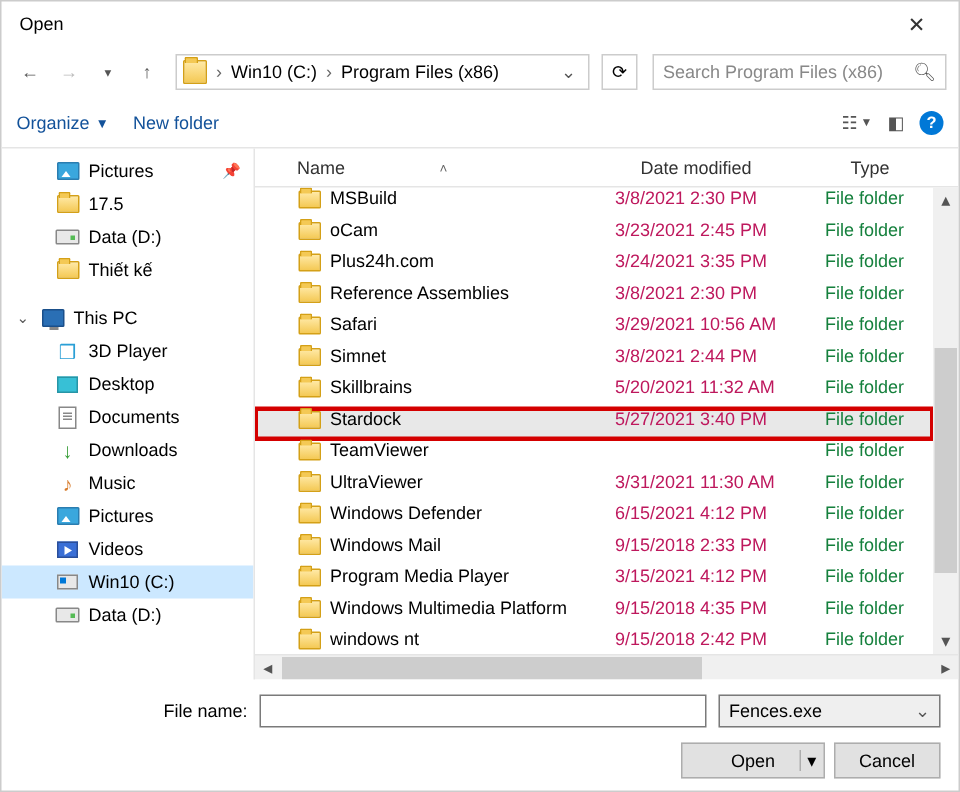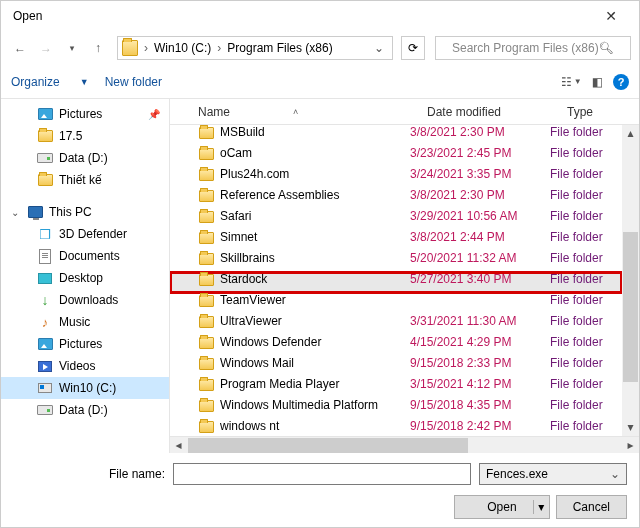--- a/index.html
+++ b/index.html
@@ -12,25 +12,25 @@
 .navbar { height: 34px; display: flex; align-items: center; padding: 0 8px; gap: 4px; }
 .nav-btn { width: 22px; height: 22px; display: flex; align-items: center; justify-content: center; color: #555; }
 .nav-btn.disabled { color: #bbb; }
 .addr-bar { flex: 1; height: 24px; border: 1px solid #ccc; display: flex; align-items: center; padding: 0 4px; margin: 0 4px; background: #fff; }
 .addr-folder-icon { width: 16px; height: 16px; background: linear-gradient(#ffe9a6,#f4c955); border: 1px solid #d4a017; border-radius: 1px; margin-right: 4px; position: relative; }
 .addr-folder-icon::before { content:""; position:absolute; top:-3px; left:0; width:7px; height:3px; background:#f4c955; border:1px solid #d4a017; border-bottom:none; border-radius:1px 1px 0 0;}
 .crumb { padding: 0 4px; white-space: nowrap; }
 .crumb-sep { color: #666; padding: 0 2px; }
 .addr-dd { margin-left: auto; padding: 0 4px; color: #555; }
 .refresh-btn { width: 24px; height: 24px; border: 1px solid #ccc; display: flex; align-items: center; justify-content: center; margin-right: 6px; }
-.search-box { width: 196px; height: 24px; border: 1px solid #ccc; display: flex; align-items: center; padding: 0 16px; color: #888; }
+.search-box { width: 196px; height: 24px; border: 1px solid #ccc; display: flex; align-items: center; padding: 0 6px; color: #888; }
 .search-box .sicon { margin-left: auto; color: #555; }
 
 .toolbar { height: 34px; display: flex; align-items: center; padding: 0 10px; gap: 16px; border-bottom: 1px solid #e5e5e5; }
-.tool-link { color: #13529a; display: flex; align-items: center; gap: 20px; }
+.tool-link { color: #13529a; display: flex; align-items: center; gap: 4px; }
 .tool-right { margin-left: auto; display: flex; align-items: center; gap: 10px; }
 .view-btn { display:flex; align-items:center; gap:2px; color:#555; }
 .help-icon { width:16px; height:16px; border-radius:50%; background:#0078d7; color:#fff; display:flex; align-items:center; justify-content:center; font-weight:bold; font-size:11px;}
 
 .body-area { display: flex; height: 354px; }
 .sidebar { width: 168px; overflow: hidden; padding: 4px 0; }
 .sb-item { display: flex; align-items: center; height: 22px; padding-left: 22px; gap: 6px; white-space: nowrap; cursor: default; }
 .sb-item.indent { padding-left: 36px; }
 .sb-item.selected { background: #cce8ff; }
 .sb-item .pin { margin-left: auto; margin-right: 8px; color: #666; font-size: 10px; }
@@ -65,21 +65,21 @@
 .fp-header .col { color: #333; }
 .col-name { flex:1; min-width:0; display:flex; align-items:center; gap:3px;}
 .col-date { width: 140px; }
 .col-type { width: 72px; }
 .sort-ind { font-size:9px; color:#666; margin-left:60px;}
 .row { display:flex; align-items:flex-start; height:21px; padding-left: 10px; cursor:default; }
 .row.highlighted { outline: 3px solid #d40000; outline-offset:-2px; background:#e8e8e8;}
 .row .ico { margin-right: 6px; margin-left: 18px; }
 .row .r-name { flex:1; min-width:0; white-space:nowrap; overflow:hidden;}
 .row .r-date { width:140px; color:#be185d; white-space:nowrap;}
-.row .r-type { width:72px; color:#701a75; white-space:nowrap;}
+.row .r-type { width:72px; color:#15803d; white-space:nowrap;}
 
 .hscroll { height:17px; background:#f0f0f0; display:flex; align-items:center; border-top:1px solid #e5e5e5;}
 .hscroll .arrow{width:17px;text-align:center;color:#555;}
 .hscroll .thumb{height:15px;background:#cdcdcd;margin:0 1px;}
 
 .vscroll { width:17px; background:#f0f0f0; display:flex; flex-direction:column; align-items:center;}
 .vscroll .arrow{height:17px;width:100%;text-align:center;color:#555;line-height:17px;}
 .vscroll .thumb{width:15px;background:#cdcdcd;}
 
 .bottom { padding: 10px 12px 12px; }
@@ -180,33 +180,33 @@
       <span class="ico">
           <span class="ico-pc"></span>
         </span>
       <span>This PC</span>
     </div>
     <div id="sb-pc">
         <div class="sb-item indent">
           <span class="ico">
             <span class="ico-3d">❒</span>
           </span>
-          <span>3D Defender</span>
+          <span>3D Player</span>
+        </div>
+        <div class="sb-item indent">
+          <span class="ico">
+            <span class="ico-desk"></span>
+          </span>
+          <span>Desktop</span>
         </div>
         <div class="sb-item indent">
           <span class="ico">
             <span class="ico-doc"></span>
           </span>
           <span>Documents</span>
-        </div>
-        <div class="sb-item indent">
-          <span class="ico">
-            <span class="ico-desk"></span>
-          </span>
-          <span>Desktop</span>
         </div>
         <div class="sb-item indent">
           <span class="ico">
             <span class="ico-dl">↓</span>
           </span>
           <span>Downloads</span>
         </div>
         <div class="sb-item indent">
           <span class="ico">
             <span class="ico-music">♪</span>
@@ -328,21 +328,21 @@
             </span>
             <span class="r-name">UltraViewer</span>
             <span class="r-date">3/31/2021 11:30 AM</span>
             <span class="r-type">File folder</span>
           </div>
           <div class="row">
             <span class="ico">
               <span class="ico-folder"></span>
             </span>
             <span class="r-name">Windows Defender</span>
-            <span class="r-date">4/15/2021 4:29 PM</span>
+            <span class="r-date">6/15/2021 4:12 PM</span>
             <span class="r-type">File folder</span>
           </div>
           <div class="row">
             <span class="ico">
               <span class="ico-folder"></span>
             </span>
             <span class="r-name">Windows Mail</span>
             <span class="r-date">9/15/2018 2:33 PM</span>
             <span class="r-type">File folder</span>
           </div>

